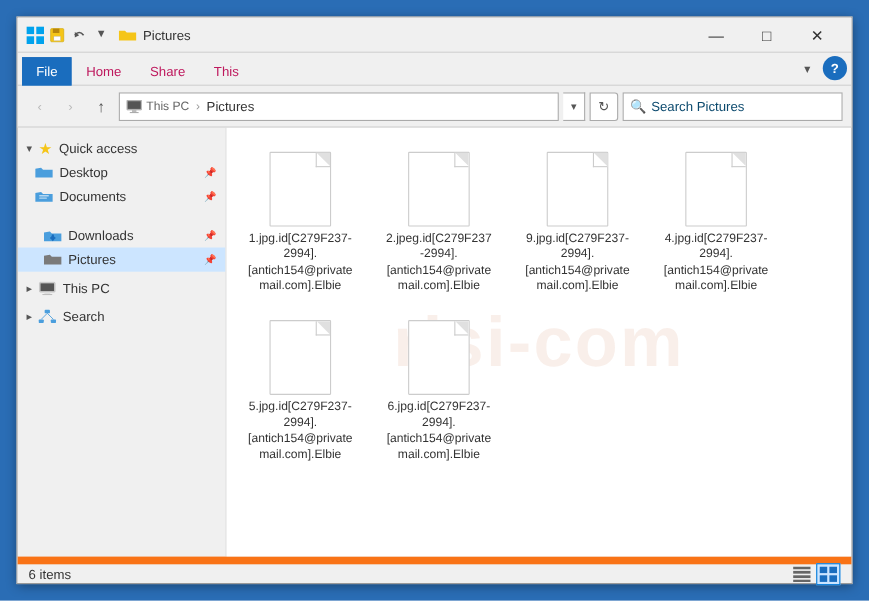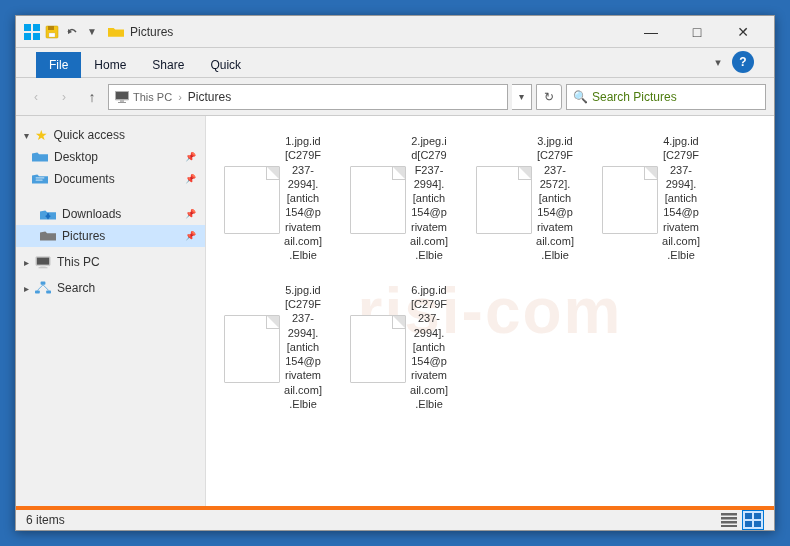--- a/index.html
+++ b/index.html
@@ -69,29 +69,29 @@
       background: transparent;
       border: none;
     }
     
     .ribbon-tabs {
       height: 30px;
       background: #f0f0f0;
       display: flex;
       align-items: flex-end;
       border-bottom: 1px solid #ccc;
-      padding: 0 20px;
+      padding: 0 4px;
     }
     .ribbon-tab {
       padding: 4px 12px;
       font-size: 12px;
       cursor: pointer;
       border: 1px solid transparent;
       border-bottom: none;
-      color: #0f172a;
+      color: #be185d;
       height: 26px;
       display: flex;
       align-items: center;
     }
     .ribbon-tab.active {
       background: white;
       border-color: #ccc;
       border-bottom: 1px solid white;
       margin-bottom: -1px;
       color: #000;
@@ -239,21 +239,21 @@
     }
     .file-row {
       display: flex;
       gap: 16px;
       position: relative;
       z-index: 1;
     }
     .file-item {
       width: 110px;
       display: flex;
-      flex-direction: row;
+      flex-direction: column;
       align-items: center;
       gap: 4px;
       padding: 6px;
       cursor: pointer;
       border-radius: 2px;
     }
     .file-icon-container {
       position: relative;
       width: 64px; height: 72px;
       display: flex; align-items: flex-end; justify-content: center;
@@ -288,21 +288,21 @@
       color: #333;
       text-align: center;
       line-height: 1.3;
       word-break: break-word;
       max-width: 110px;
     }
     
     .status-bar {
       height: 24px;
       background: #f0f0f0;
-      border-top: 4px solid #f97316;
+      border-top: 7px solid #f97316;
       display: flex;
       align-items: center;
       padding: 0 10px;
       font-size: 12px;
       color: #333;
       gap: 20px;
     }
     .status-bar-right {
       margin-left: auto;
       display: flex;
@@ -365,21 +365,21 @@
     <div class="ribbon-tab active" style="background:#1a6dbe; color:white; border-color:#1a6dbe;">
       <span>File</span>
     </div>
     <div class="ribbon-tab">
       <span>Home</span>
     </div>
     <div class="ribbon-tab">
       <span>Share</span>
     </div>
     <div class="ribbon-tab">
-      <span>Quick</span>
+      <span>This</span>
     </div>
     <div class="ribbon-tab-spacer"></div>
     <div class="ribbon-tab-right">
       <div class="chev-btn">▾</div>
       <div class="help-btn">?</div>
     </div>
   </div>
 
   <div class="address-bar">
     <div class="nav-btn disabled">‹</div>
@@ -394,21 +394,21 @@
         <rect x="3" y="11" width="8" height="1" fill="#999"></rect>
       </svg>
       <span style="color:#666; font-size:11px;">This PC</span>
       <span class="crumb-sep">›</span>
       <span style="color:#333;">Pictures</span>
     </div>
     <div class="address-dropdown">▾</div>
     <div class="refresh-btn">↻</div>
     <div class="search-box">
       <span style="color:#aaa; font-size:12px;">🔍</span>
-      <span style="color:#4d7c0f;">Search Pictures</span>
+      <span style="color:#0c4a6e;">Search Pictures</span>
     </div>
   </div>
 
   <div class="main-content">
 
     <div class="sidebar">
 
       <div class="sidebar-section">
         <div class="sidebar-item section-header">
           <span style="font-size:10px; color:#555;">▾</span>
@@ -507,21 +507,21 @@
         <div class="file-item">
           <div class="file-icon-container">
             <div class="file-page"></div>
           </div>
           <span class="file-name">2.jpeg.id[C279F237-2994].[antich154@privatemail.com].Elbie</span>
         </div>
         <div class="file-item">
           <div class="file-icon-container">
             <div class="file-page"></div>
           </div>
-          <span class="file-name">3.jpg.id[C279F237-2572].[antich154@privatemail.com].Elbie</span>
+          <span class="file-name">9.jpg.id[C279F237-2994].[antich154@privatemail.com].Elbie</span>
         </div>
         <div class="file-item">
           <div class="file-icon-container">
             <div class="file-page"></div>
           </div>
           <span class="file-name">4.jpg.id[C279F237-2994].[antich154@privatemail.com].Elbie</span>
         </div>
       </div>
 
       <div class="file-row">

